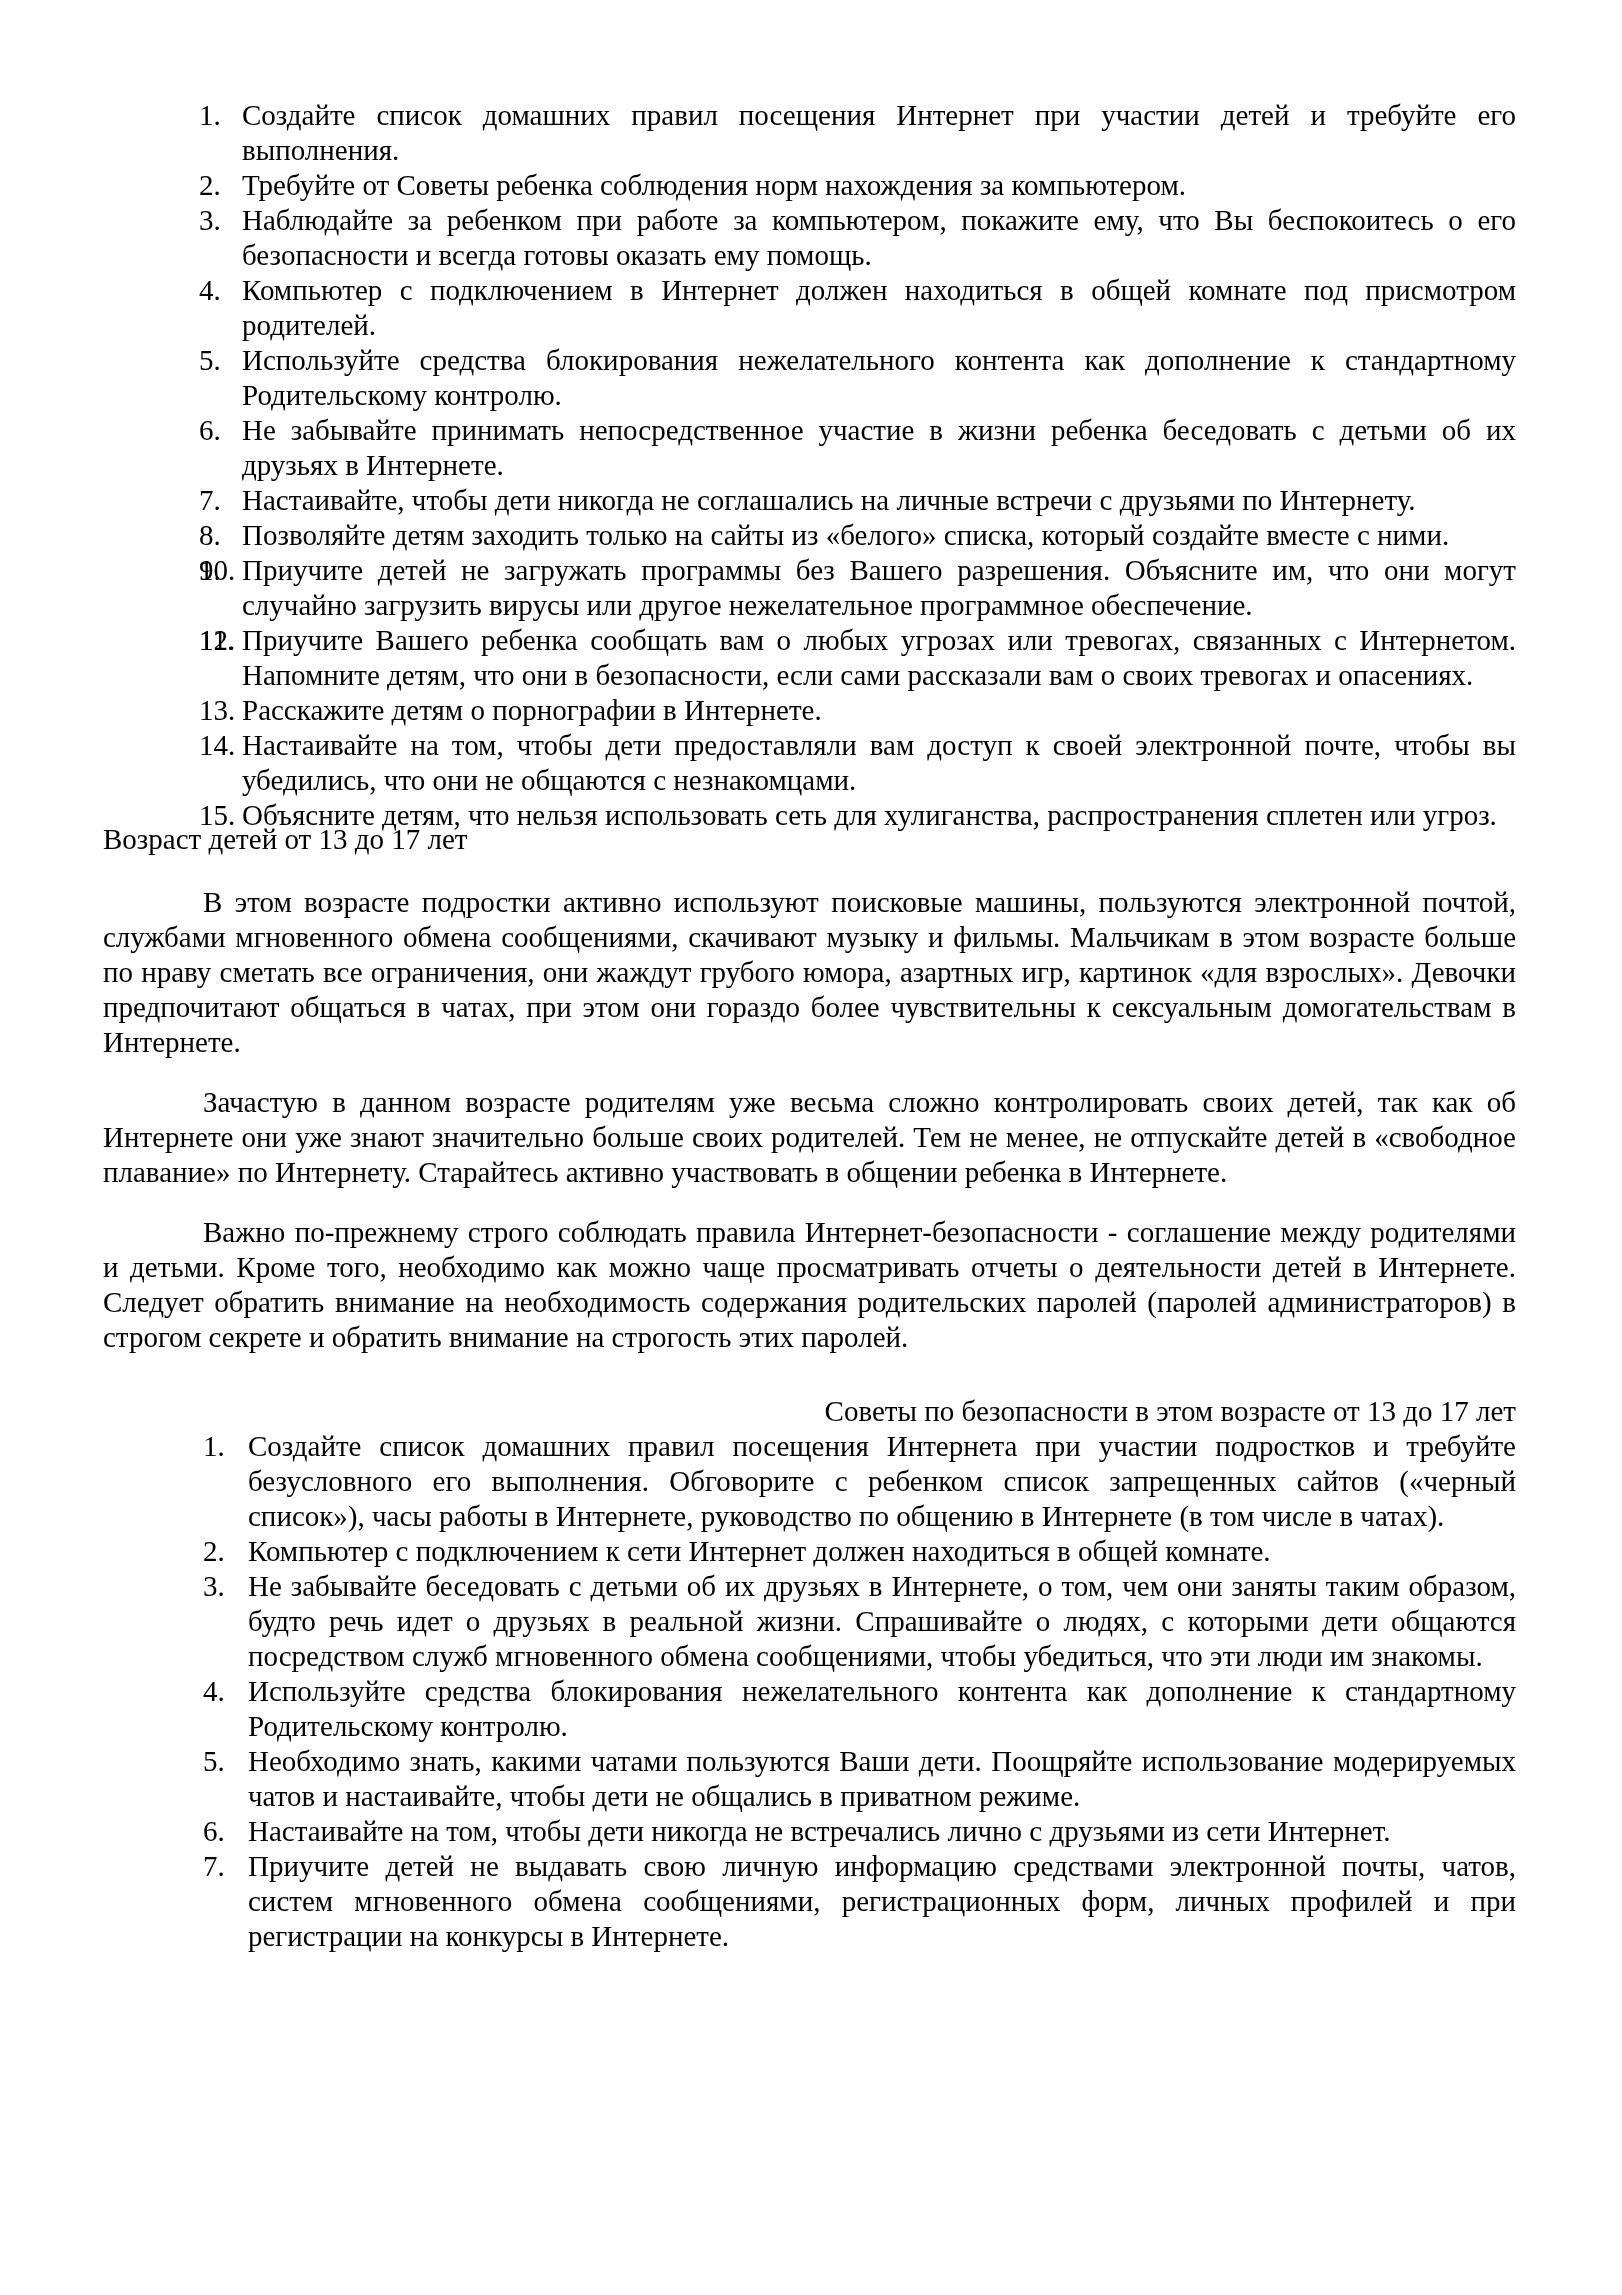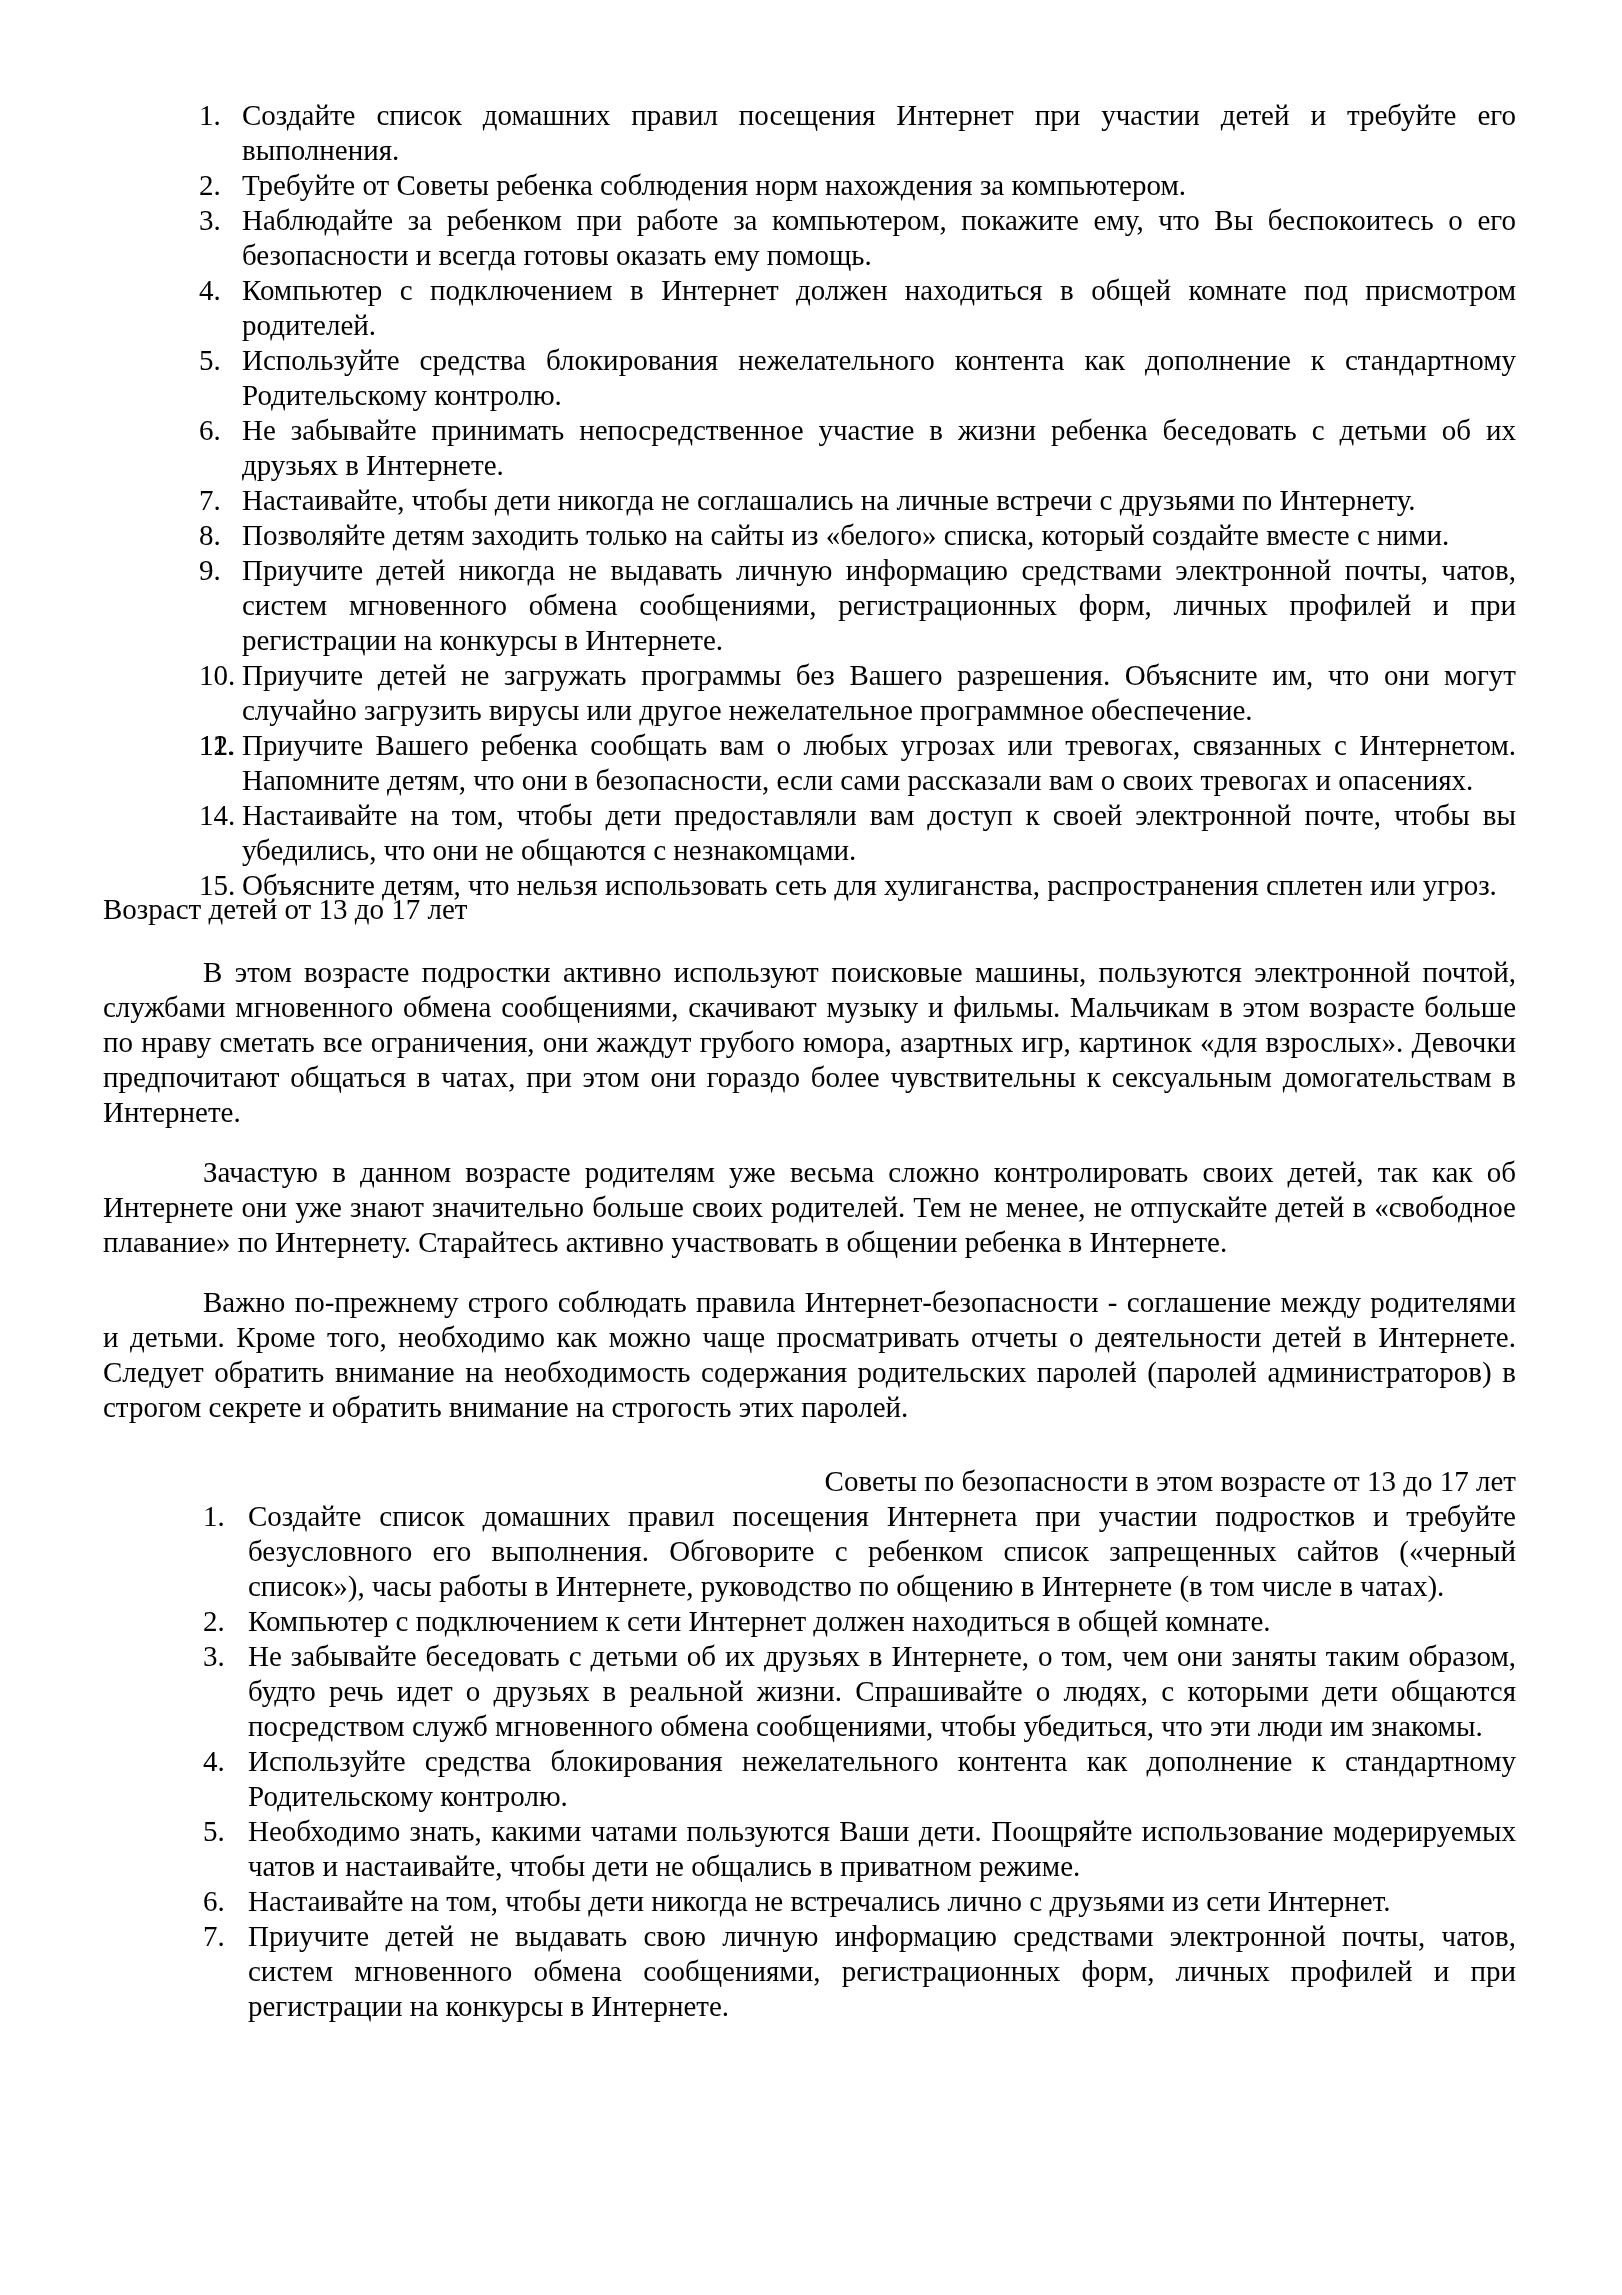--- a/index.html
+++ b/index.html
@@ -75,24 +75,25 @@
 
   <ol class="rules list-a">
     <li><span class="num">1.</span><span>Создайте список домашних правил посещения Интернет при участии детей и требуйте его выполнения.</span></li>
     <li><span class="num">2.</span><span>Требуйте от Советы ребенка соблюдения норм нахождения за компьютером.</span></li>
     <li><span class="num">3.</span><span>Наблюдайте за ребенком при работе за компьютером, покажите ему, что Вы беспокоитесь о его безопасности и всегда готовы оказать ему помощь.</span></li>
     <li><span class="num">4.</span><span>Компьютер с подключением в Интернет должен находиться в общей комнате под присмотром родителей.</span></li>
     <li><span class="num">5.</span><span>Используйте средства блокирования нежелательного контента как дополнение к стандартному Родительскому контролю.</span></li>
     <li><span class="num">6.</span><span>Не забывайте принимать непосредственное участие в жизни ребенка беседовать с детьми об их друзьях в Интернете.</span></li>
     <li><span class="num">7.</span><span>Настаивайте, чтобы дети никогда не соглашались на личные встречи с друзьями по Интернету.</span></li>
     <li><span class="num">8.</span><span>Позволяйте детям заходить только на сайты из «белого» списка, который создайте вместе с ними.</span></li>
-    <li><span class="num">9.</span><span>Приучите детей никогда не выдавать личную информацию средствами электронной почты, чатов, систем мгновенного обмена сообщениями, регистрационных форм, личных профилей и при регистрации на конкурсы в Интернете.</span></li>
+    <li><span class="num">9.</span></li>
     <li><span class="num">10.</span><span>Приучите детей не загружать программы без Вашего разрешения. Объясните им, что они могут случайно загрузить вирусы или другое нежелательное программное обеспечение.</span></li>
     <li><span class="num">11.</span></li>
     <li><span class="num">12.</span><span>Приучите Вашего ребенка сообщать вам о любых угрозах или тревогах, связанных с Интернетом. Напомните детям, что они в безопасности, если сами рассказали вам о своих тревогах и опасениях.</span></li>
+    <li><span class="num">13.</span><span>Расскажите детям о порнографии в Интернете.</span></li>
     <li><span class="num">14.</span><span>Настаивайте на том, чтобы дети предоставляли вам доступ к своей электронной почте, чтобы вы убедились, что они не общаются с незнакомцами.</span></li>
     <li><span class="num">15.</span><span>Объясните детям, что нельзя использовать сеть для хулиганства, распространения сплетен или угроз.</span></li>
   </ol>
 
   <div class="section-heading">Возраст детей от 13 до 17 лет</div>
 
   <div class="gap-1"></div>
 
   <p class="body-para">В этом возрасте подростки активно используют поисковые машины, пользуются электронной почтой, службами мгновенного обмена сообщениями, скачивают музыку и фильмы. Мальчикам в этом возрасте больше по нраву сметать все ограничения, они жаждут грубого юмора, азартных игр, картинок «для взрослых». Девочки предпочитают общаться в чатах, при этом они гораздо более чувствительны к сексуальным домогательствам в Интернете.</p>
 

